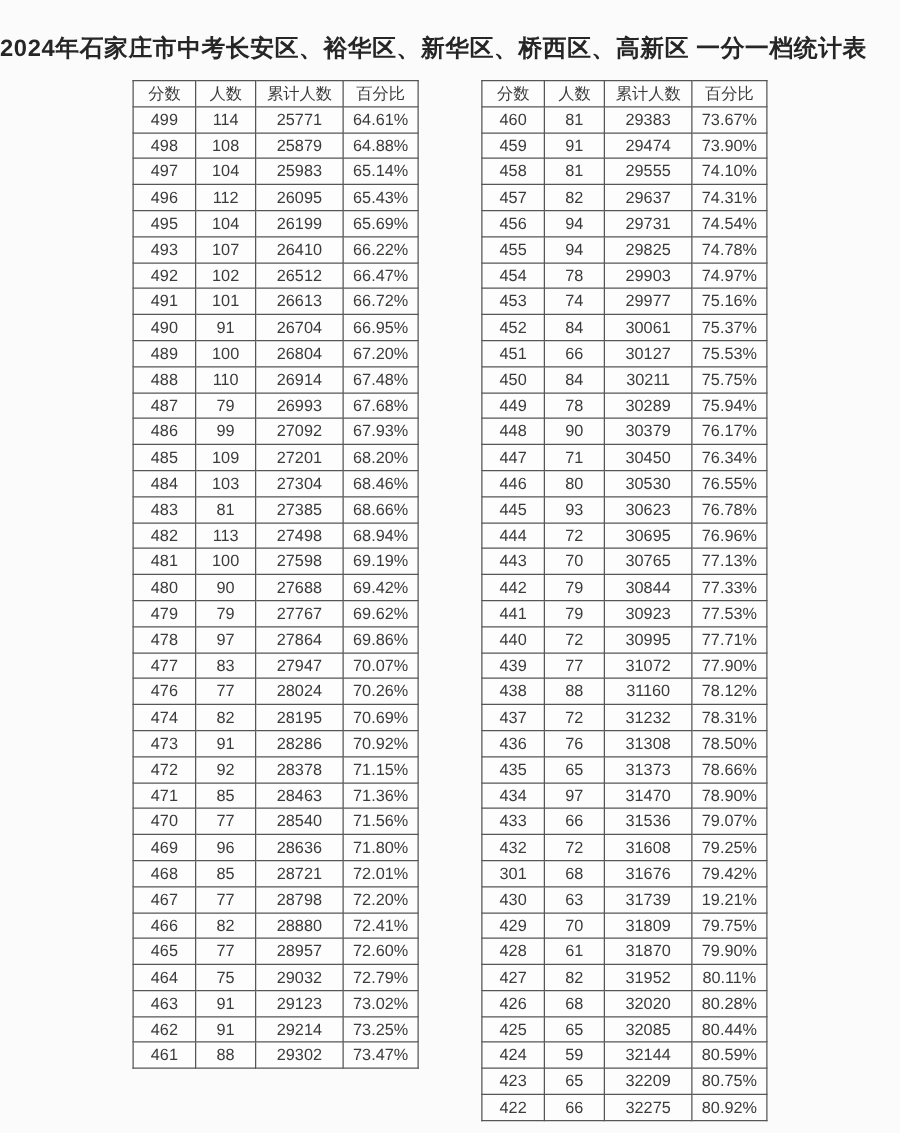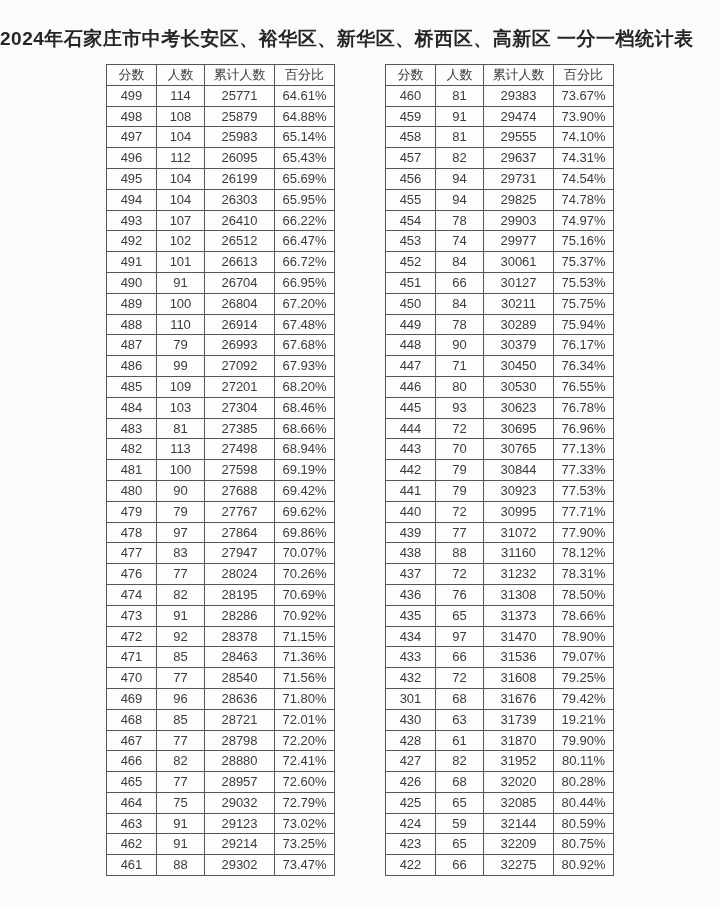--- a/index.html
+++ b/index.html
@@ -100,26 +100,20 @@
           <td>26095</td>
           <td>65.43%</td>
         </tr>
         <tr>
           <td>495</td>
           <td>104</td>
           <td>26199</td>
           <td>65.69%</td>
         </tr>
         <tr>
-          <td>494</td>
-          <td>104</td>
-          <td>26303</td>
-          <td>65.95%</td>
-        </tr>
-        <tr>
           <td>493</td>
           <td>107</td>
           <td>26410</td>
           <td>66.22%</td>
         </tr>
         <tr>
           <td>492</td>
           <td>102</td>
           <td>26512</td>
           <td>66.47%</td>
@@ -494,20 +488,26 @@
           <td>301</td>
           <td>68</td>
           <td>31676</td>
           <td>79.42%</td>
         </tr>
         <tr>
           <td>430</td>
           <td>63</td>
           <td>31739</td>
           <td>19.21%</td>
+        </tr>
+        <tr>
+          <td>429</td>
+          <td>70</td>
+          <td>31809</td>
+          <td>79.75%</td>
         </tr>
         <tr>
           <td>428</td>
           <td>61</td>
           <td>31870</td>
           <td>79.90%</td>
         </tr>
         <tr>
           <td>427</td>
           <td>82</td>

